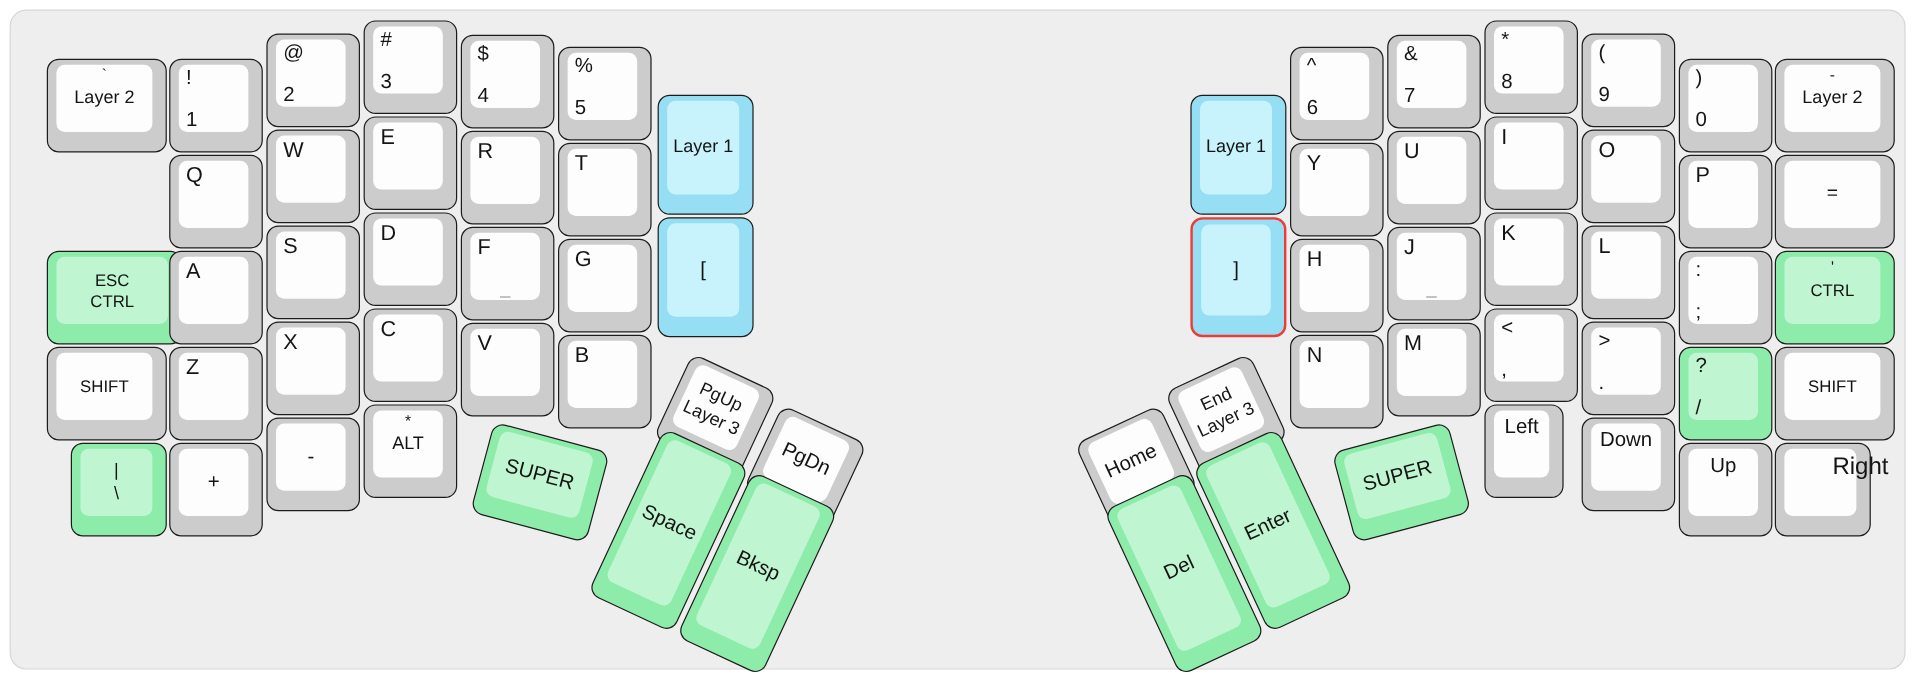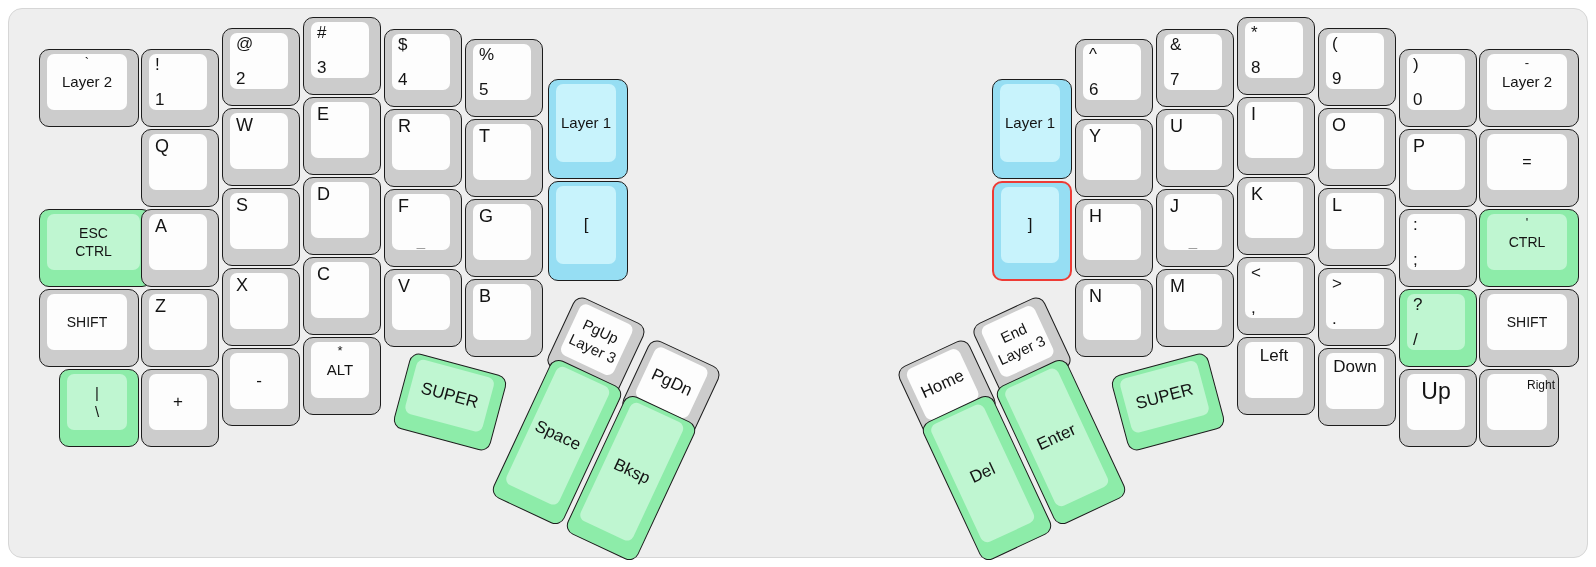--- a/index.html
+++ b/index.html
@@ -407,21 +407,21 @@
       </div>
     </div>
     <div class="key c-white lt-pair" style="left: 1228px; top: 248px; width: 78px; height: 78px;">
       <div class="cap">
         <div class="legend">
           <span class="line line-0">&lt;</span>
           <span class="line line-1">,</span>
         </div>
       </div>
     </div>
-    <div class="key c-white lt-top" style="left: 1228px; top: 328px; width: 78px; height: 78px; padding-left: 45px;">
+    <div class="key c-white lt-top" style="left: 1228px; top: 328px; width: 66px; height: 78px; padding-left: 45px;">
       <div class="cap">
         <div class="legend" style="font-size: 17px;">
           <span class="line line-0">Left</span>
         </div>
       </div>
     </div>
     <div class="key c-white lt-pair" style="left: 1309px; top: 19px; width: 78px; height: 78px;">
       <div class="cap">
         <div class="legend">
           <span class="line line-0">(</span>
@@ -484,21 +484,21 @@
     <div class="key c-green lt-pair" style="left: 1390px; top: 280px; width: 78px; height: 78px;">
       <div class="cap">
         <div class="legend">
           <span class="line line-0">?</span>
           <span class="line line-1">/</span>
         </div>
       </div>
     </div>
     <div class="key c-white lt-top" style="left: 1390px; top: 360px; width: 78px; height: 78px;">
       <div class="cap">
-        <div class="legend" style="font-size: 23px;">
+        <div class="legend" style="font-size: 17px;">
           <span class="line line-0">Up</span>
         </div>
       </div>
     </div>
     <div class="key c-white lt-topc" style="left: 1470px; top: 40px; width: 100px; height: 78px;">
       <div class="cap">
         <div class="legend">
           <span class="line line-0">-</span>
           <span class="line line-1">Layer 2</span>
         </div>
@@ -521,21 +521,21 @@
     </div>
     <div class="key c-white lt-center" style="left: 1470px; top: 280px; width: 100px; height: 78px;">
       <div class="cap">
         <div class="legend" style="font-size: 14px;">
           <span class="line line-0">SHIFT</span>
         </div>
       </div>
     </div>
     <div class="key c-white lt-top" style="left: 1470px; top: 360px; width: 80px; height: 78px;">
       <div class="cap">
-        <div class="legend" style="font-size: 12px; padding-left: 40px;">
+        <div class="legend" style="font-size: 20px; padding-left: 40px;">
           <span class="line line-0">Right</span>
         </div>
       </div>
     </div>
     <div class="key c-white lt-center" style="left: 899px; top: 341px; width: 78px; height: 78px; transform: rotate(-25deg);">
       <div class="cap">
         <div class="legend" style="font-size: 17px;">
           <span class="line line-0">Home</span>
         </div>
       </div>

